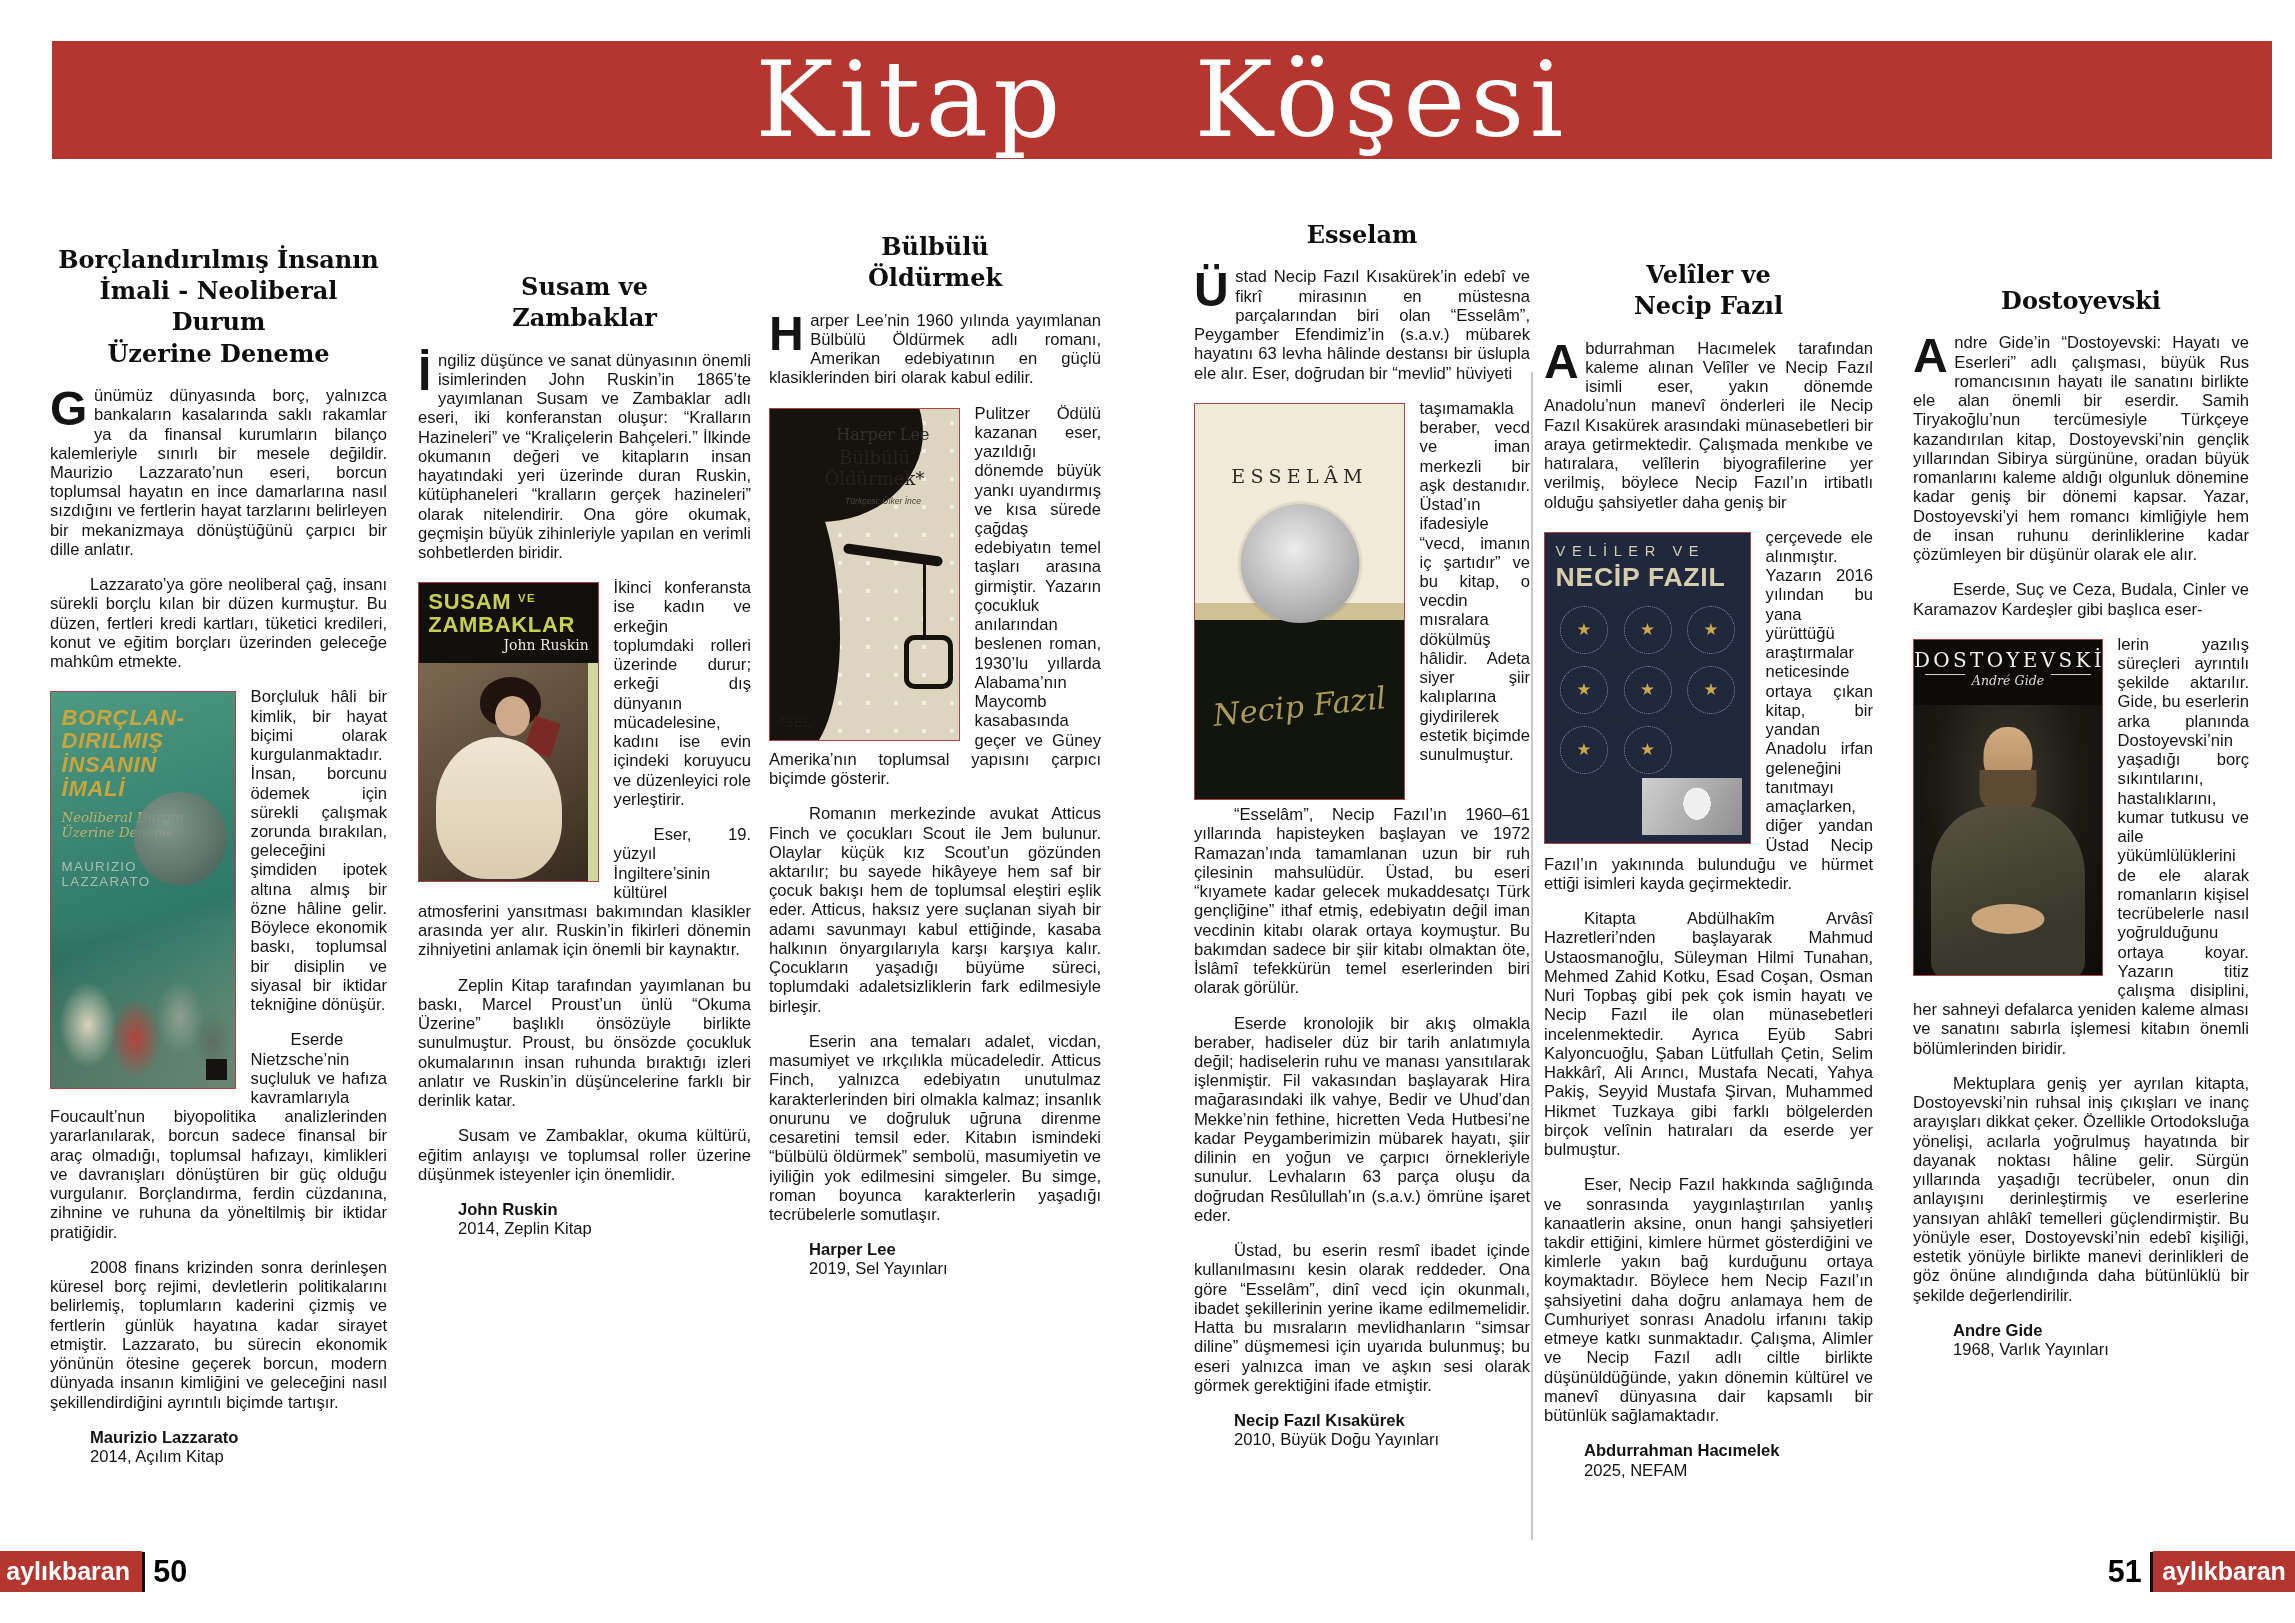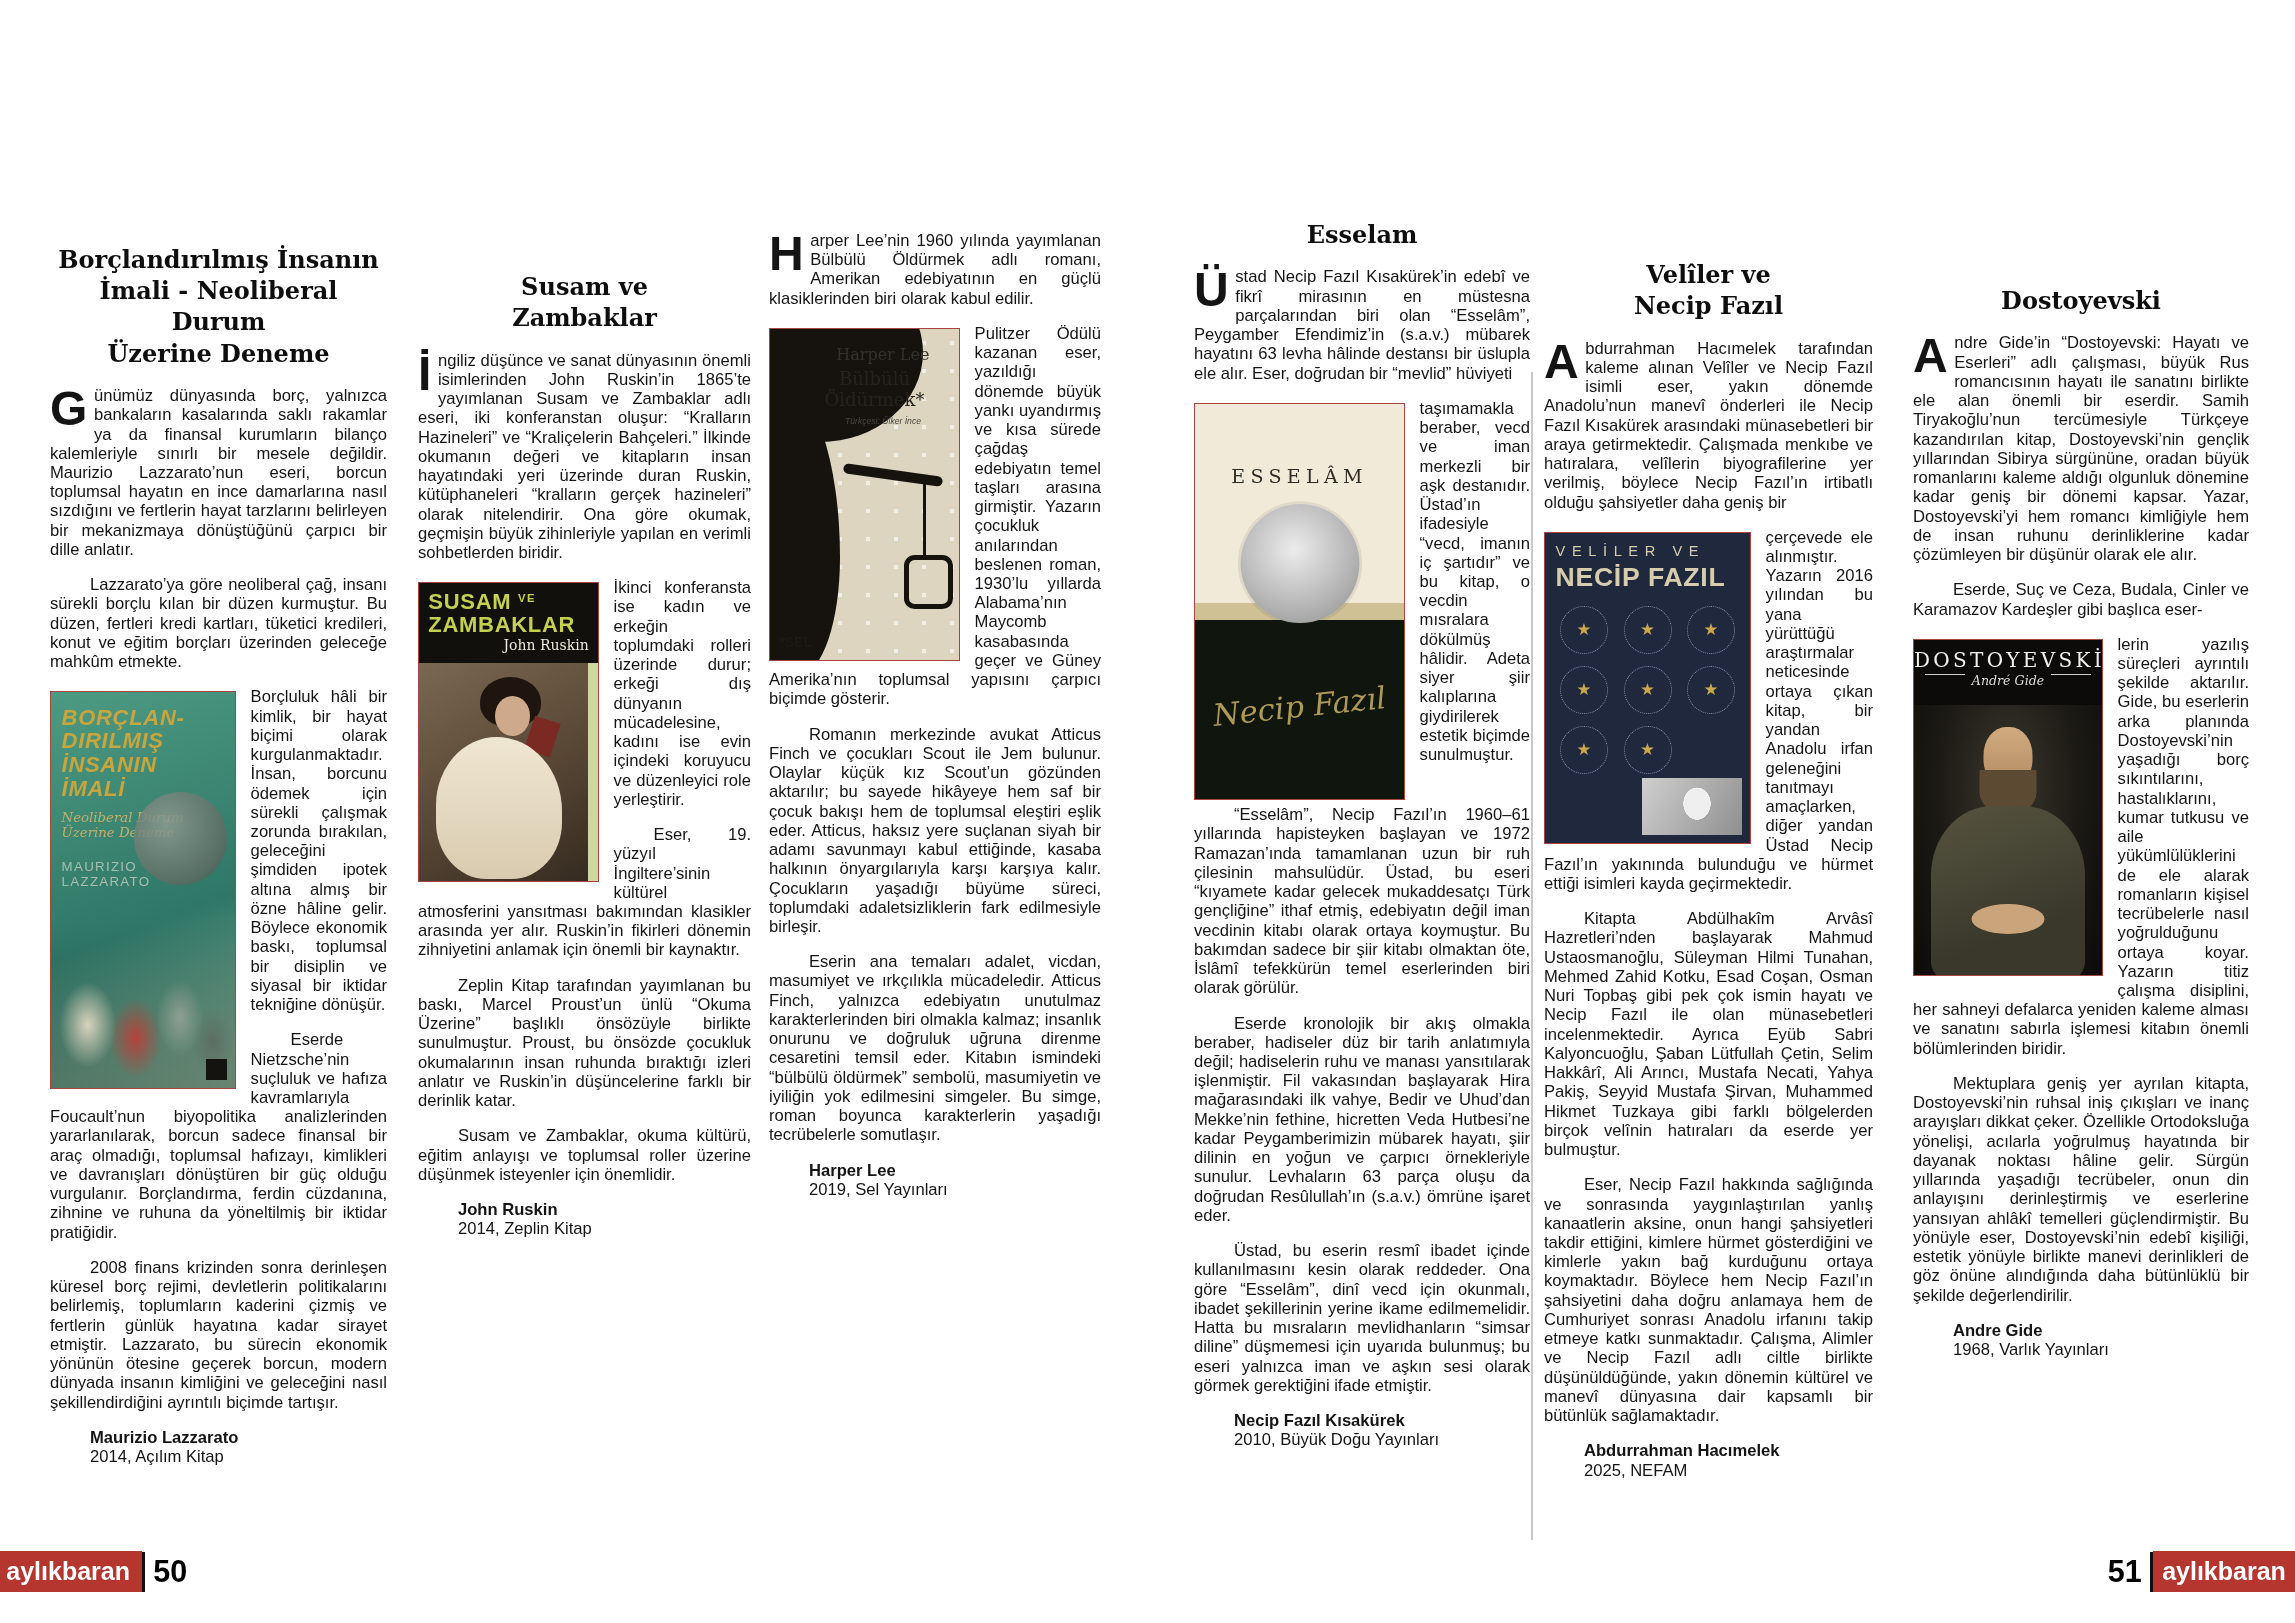--- a/index.html
+++ b/index.html
@@ -128,20 +128,23 @@
   .badge.bl{width:142px;justify-content:flex-end;padding-right:12px;}
   .badge.br{width:142px;justify-content:center;}
   .fbar{width:3.3px;height:40px;background:#111111;}
   .pageno{font-size:30.5px;font-weight:700;margin:0 8px;color:#000000;}
 </style>
 </head>
 <body>
 
 <div class="page">
 
+  <div class="banner">
+    <div class="banner-title">Kitap Köşesi</div>
+  </div>
 
   <div class="vrule"></div>
 
   <section class="col col1">
     <h2>Borçlandırılmış İnsanın
 İmali - Neoliberal Durum
 Üzerine Deneme</h2>
     <p><span class="dropcap">G</span><span>ünümüz dünyasında borç, yalnızca bankaların kasalarında saklı rakamlar ya da finansal kurumların bilanço kalemleriyle sınırlı bir mesele değildir. Maurizio Lazzarato’nun eseri, borcun toplumsal hayatın en ince damarlarına nasıl sızdığını ve fertlerin hayat tarzlarını belirleyen bir mekanizmaya dönüştüğünü çarpıcı bir dille anlatır.</span></p>
     <p class="indent">Lazzarato’ya göre neoliberal çağ, insanı sürekli borçlu kılan bir düzen kurmuştur. Bu düzen, fertleri kredi kartları, tüketici kredileri, konut ve eğitim borçları üzerinden geleceğe mahkûm etmekte.</p>
     <div class="cover c1">
@@ -187,20 +190,22 @@
     <p class="indent">Eser, 19. yüzyıl İngiltere’sinin kültürel atmosferini yansıtması bakımından klasikler arasında yer alır. Ruskin’in fikirleri dönemin zihniyetini anlamak için önemli bir kaynaktır.</p>
     <p class="indent">Zeplin Kitap tarafından yayımlanan bu baskı, Marcel Proust’un ünlü “Okuma Üzerine” başlıklı önsözüyle birlikte sunulmuştur. Proust, bu önsözde çocukluk okumalarının insan ruhunda bıraktığı izleri anlatır ve Ruskin’in düşüncelerine farklı bir derinlik katar.</p>
     <p class="indent">Susam ve Zambaklar, okuma kültürü, eğitim anlayışı ve toplumsal roller üzerine düşünmek isteyenler için önemlidir.</p>
     <p class="byline">
       <span class="byline-author">John Ruskin</span>
       <span class="byline-pub">2014, Zeplin Kitap</span>
     </p>
   </section>
 
   <section class="col col3">
+    <h2>Bülbülü
+Öldürmek</h2>
     <p><span class="dropcap">H</span><span>arper Lee’nin 1960 yılında yayımlanan Bülbülü Öldürmek adlı romanı, Amerikan edebiyatının en güçlü klasiklerinden biri olarak kabul edilir.</span></p>
     <div class="cover c3">
       <div class="c3-canopy"></div>
       <div class="c3-trunk"></div>
       <div class="c3-branch"></div>
       <div class="c3-rope"></div>
       <div class="c3-tire"></div>
       <div class="c3-author">Harper Lee</div>
       <div class="c3-title">Bülbülü Öldürmek*</div>
       <div class="c3-tr">Türkçesi: Ülker İnce</div>

